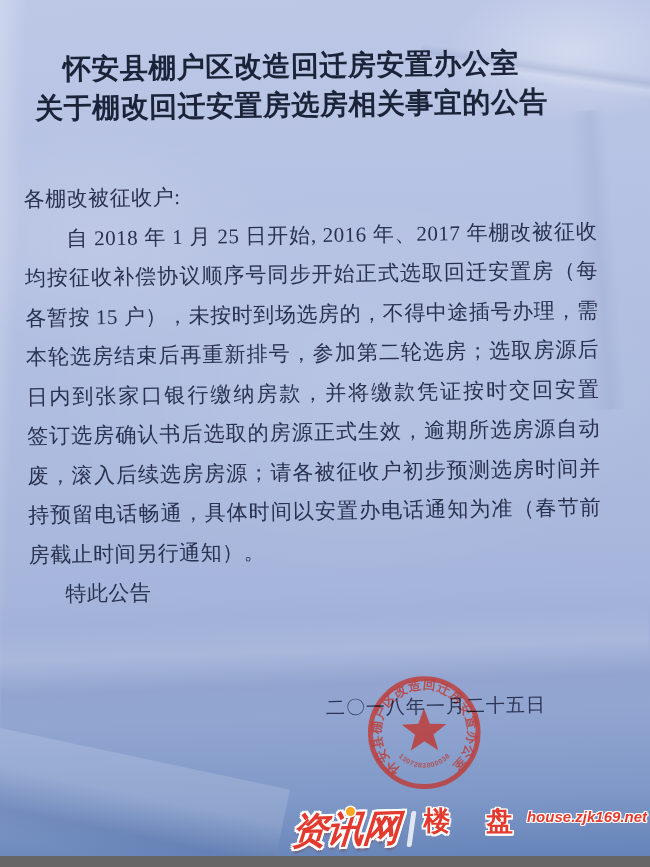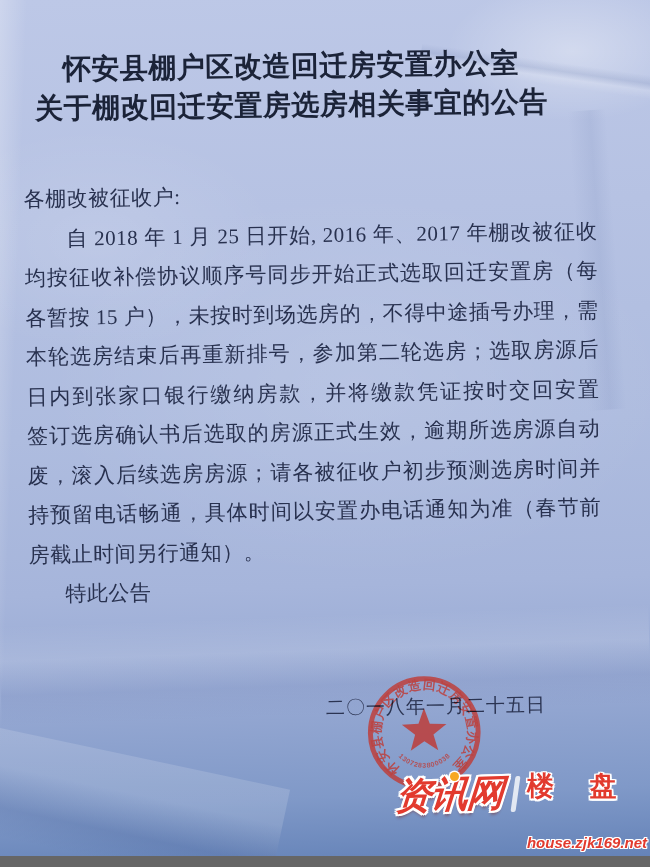--- a/index.html
+++ b/index.html
@@ -45,25 +45,25 @@
              font-family:"Liberation Sans","DejaVu Sans",sans-serif;}
   .wm-logo-wrap{position:relative;margin-right:10px;}
   .wm-logo{font-size:37px;font-weight:bold;font-style:italic;color:#e23a2e;
       letter-spacing:-1px;line-height:44px;display:inline-block;transform:skewX(-6deg) rotate(-2deg);
       text-shadow:-2px -2px 0 #fff,2px -2px 0 #fff,-2px 2px 0 #fff,2px 2px 0 #fff,
                   0 -2px 0 #fff,0 2px 0 #fff,-2px 0 0 #fff,2px 0 0 #fff,0 4px 3px rgba(120,20,10,.45);}
   .wm-dot{position:absolute;width:9px;height:9px;border-radius:50%;background:#f7a823;
       left:55px;top:-1px;box-shadow:0 0 0 1.5px #fff;}
   .wm-divider{width:5px;height:36px;background:rgba(255,255,255,.78);margin:3px 9px 0 0;
       transform:skewX(-8deg);border-radius:2px;}
-  .wm-right{display:flex;flex-direction:column;align-items:flex-start;gap:20px;}
+  .wm-right{display:flex;flex-direction:row;align-items:flex-start;}
   .wm-section{font-size:27px;font-weight:bold;color:#e23a2e;letter-spacing:14px;line-height:27px;white-space:nowrap;
       text-shadow:-1.5px -1.5px 0 #fff,1.5px -1.5px 0 #fff,-1.5px 1.5px 0 #fff,1.5px 1.5px 0 #fff,
                   0 -1.5px 0 #fff,0 1.5px 0 #fff,-1.5px 0 0 #fff,1.5px 0 0 #fff;}
-  .wm-url{font-size:15px;font-weight:bold;font-style:italic;color:#e23a2e;line-height:18px;margin-top:14px;
+  .wm-url{font-size:15px;font-weight:bold;font-style:italic;color:#e23a2e;line-height:18px;margin-top:0;
       text-shadow:-1px -1px 0 #fff,1px -1px 0 #fff,-1px 1px 0 #fff,1px 1px 0 #fff,
                   0 -1px 0 #fff,0 1px 0 #fff,-1px 0 0 #fff,1px 0 0 #fff;}
 </style>
 </head>
 <body>
 
 <div class="stage">
 
   <div class="crease c1"></div>
   <div class="crease c2"></div>

